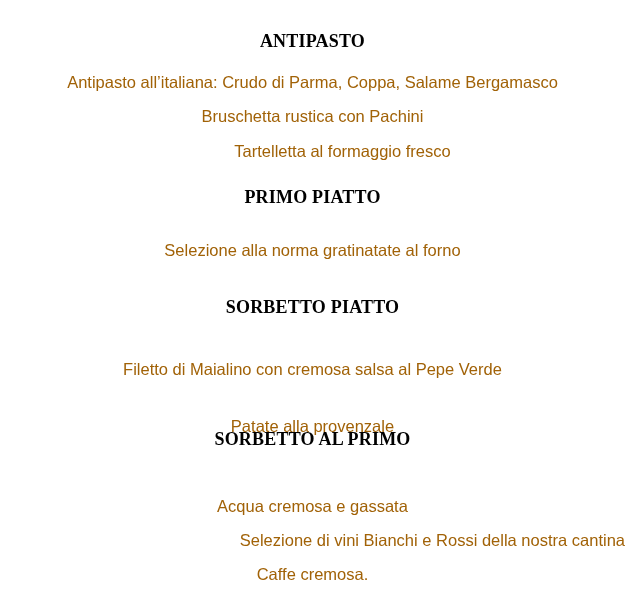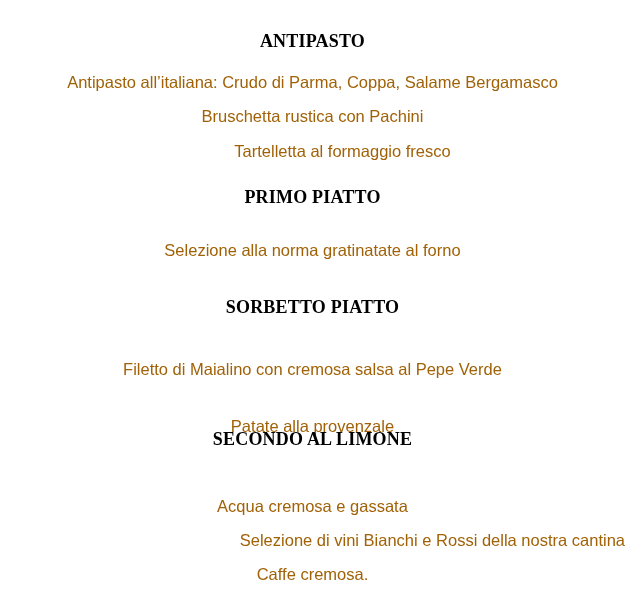--- a/index.html
+++ b/index.html
@@ -47,19 +47,19 @@
   <div class="item" style="top:106px;">Bruschetta rustica con Pachini</div>
   <div class="item" style="top:141px;padding-left:30px;">Tartelletta al formaggio fresco</div>
 
   <div class="heading" style="top:187px;">PRIMO PIATTO</div>
   <div class="item" style="top:240px;">Selezione alla norma gratinatate al forno</div>
 
   <div class="heading" style="top:297px;">SORBETTO PIATTO</div>
   <div class="item" style="top:339px;margin-top:20px;">Filetto di Maialino con cremosa salsa al Pepe Verde</div>
   <div class="item" style="top:372px;margin-top:44px;">Patate alla provenzale</div>
 
-  <div class="heading" style="top:429px;">SECONDO AL LIMONE</div>
+  <div class="heading" style="top:429px;">SORBETTO AL PRIMO</div>
 
   <div class="item" style="top:496px;">Acqua cremosa e gassata</div>
   <div class="item" style="top:530px;text-align:right;">Selezione di vini Bianchi e Rossi della nostra cantina</div>
   <div class="item" style="top:564px;">Caffe cremosa.</div>
 
 </div>
 
 </body></html>

